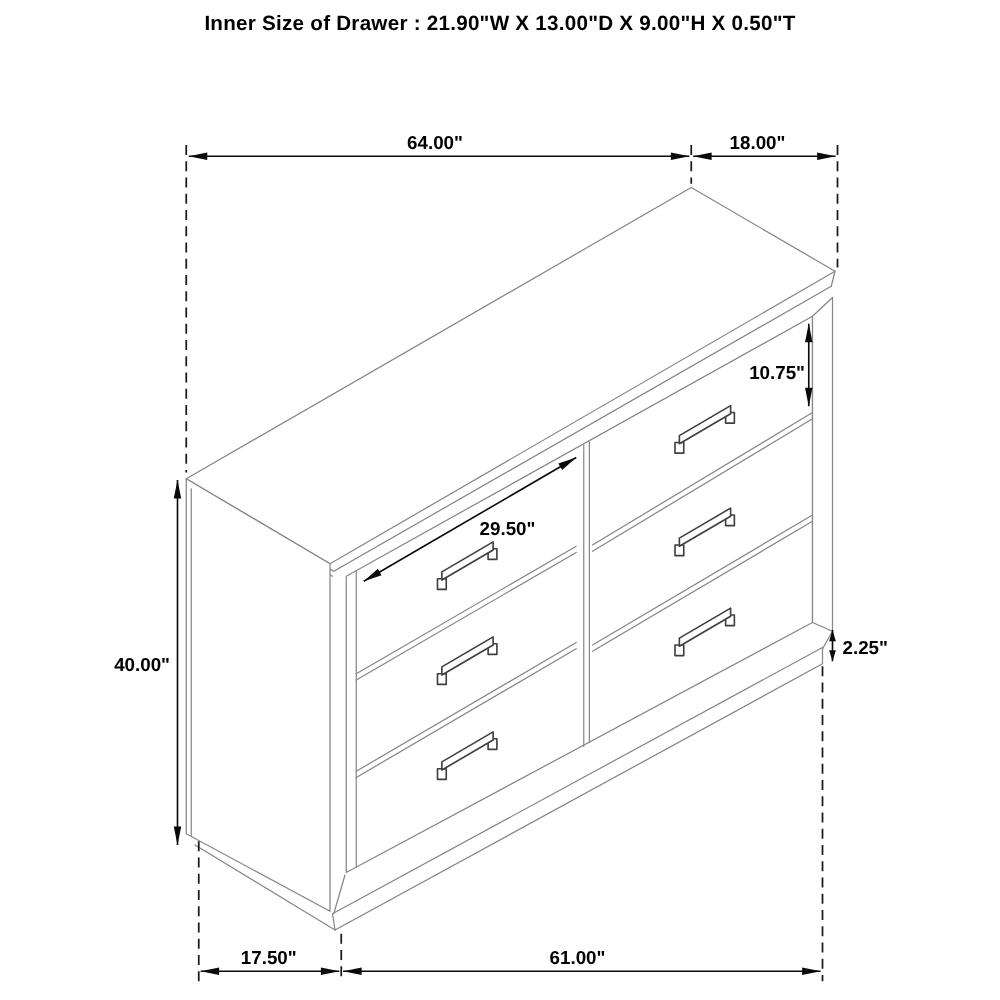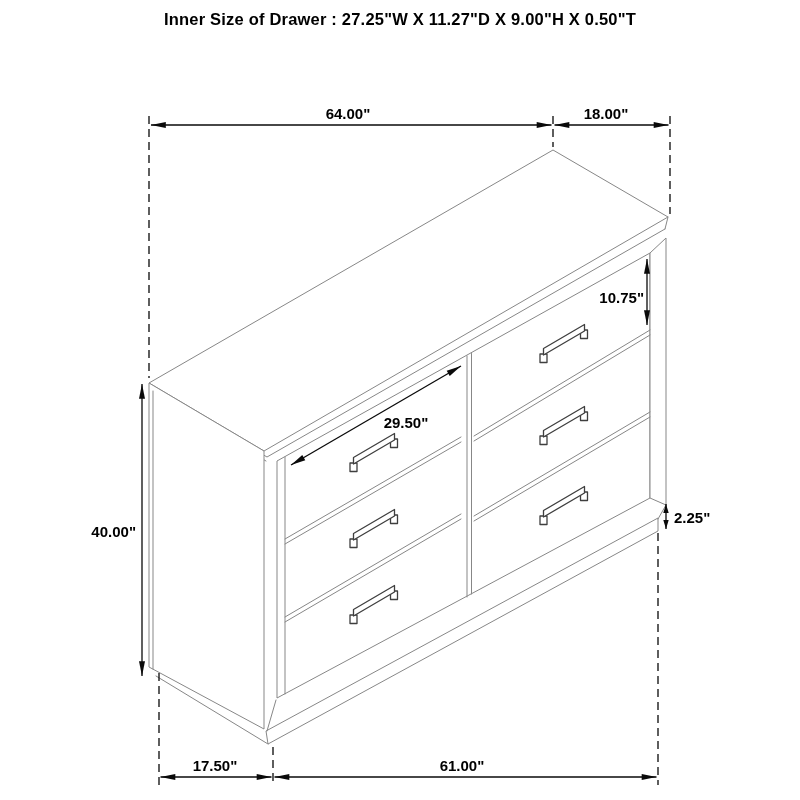--- a/index.html
+++ b/index.html
@@ -13,21 +13,21 @@
   .hd{fill:#ffffff;stroke:#3f3f3f;stroke-width:1.3;stroke-linejoin:round;}
   .dim{stroke:#0a0a0a;stroke-width:1.3;fill:none;}
   .ext{stroke:#1a1a1a;stroke-width:1.4;stroke-dasharray:8 5;fill:none;}
   .lbl{font:bold 15px "Liberation Sans",sans-serif;fill:#000;}
 </style>
 </head>
 <body>
 
 <div class="page">
 
-  <div class="diagram-title">Inner Size of Drawer : 27.25"W X 11.27"D X 9.00"H X 0.50"T</div>
+  <div class="diagram-title">Inner Size of Drawer : 21.90"W X 13.00"D X 9.00"H X 0.50"T</div>
 
   <svg width="800" height="800" viewBox="0 0 800 800">
     <defs>
       <marker id="arr" viewBox="0 0 16 8" refX="15.3" refY="4" markerWidth="16" markerHeight="8" orient="auto-start-reverse" markerUnits="userSpaceOnUse">
         <path d="M0.5,1 L15.3,4 L0.5,7 Z" fill="#0a0a0a"></path>
       </marker>
       <marker id="arrs" viewBox="0 0 10 7" refX="9.3" refY="3.5" markerWidth="10" markerHeight="7" orient="auto-start-reverse" markerUnits="userSpaceOnUse">
         <path d="M0.4,0.8 L9.3,3.5 L0.4,6.2 Z" fill="#0a0a0a"></path>
       </marker>
       <g id="handle">

